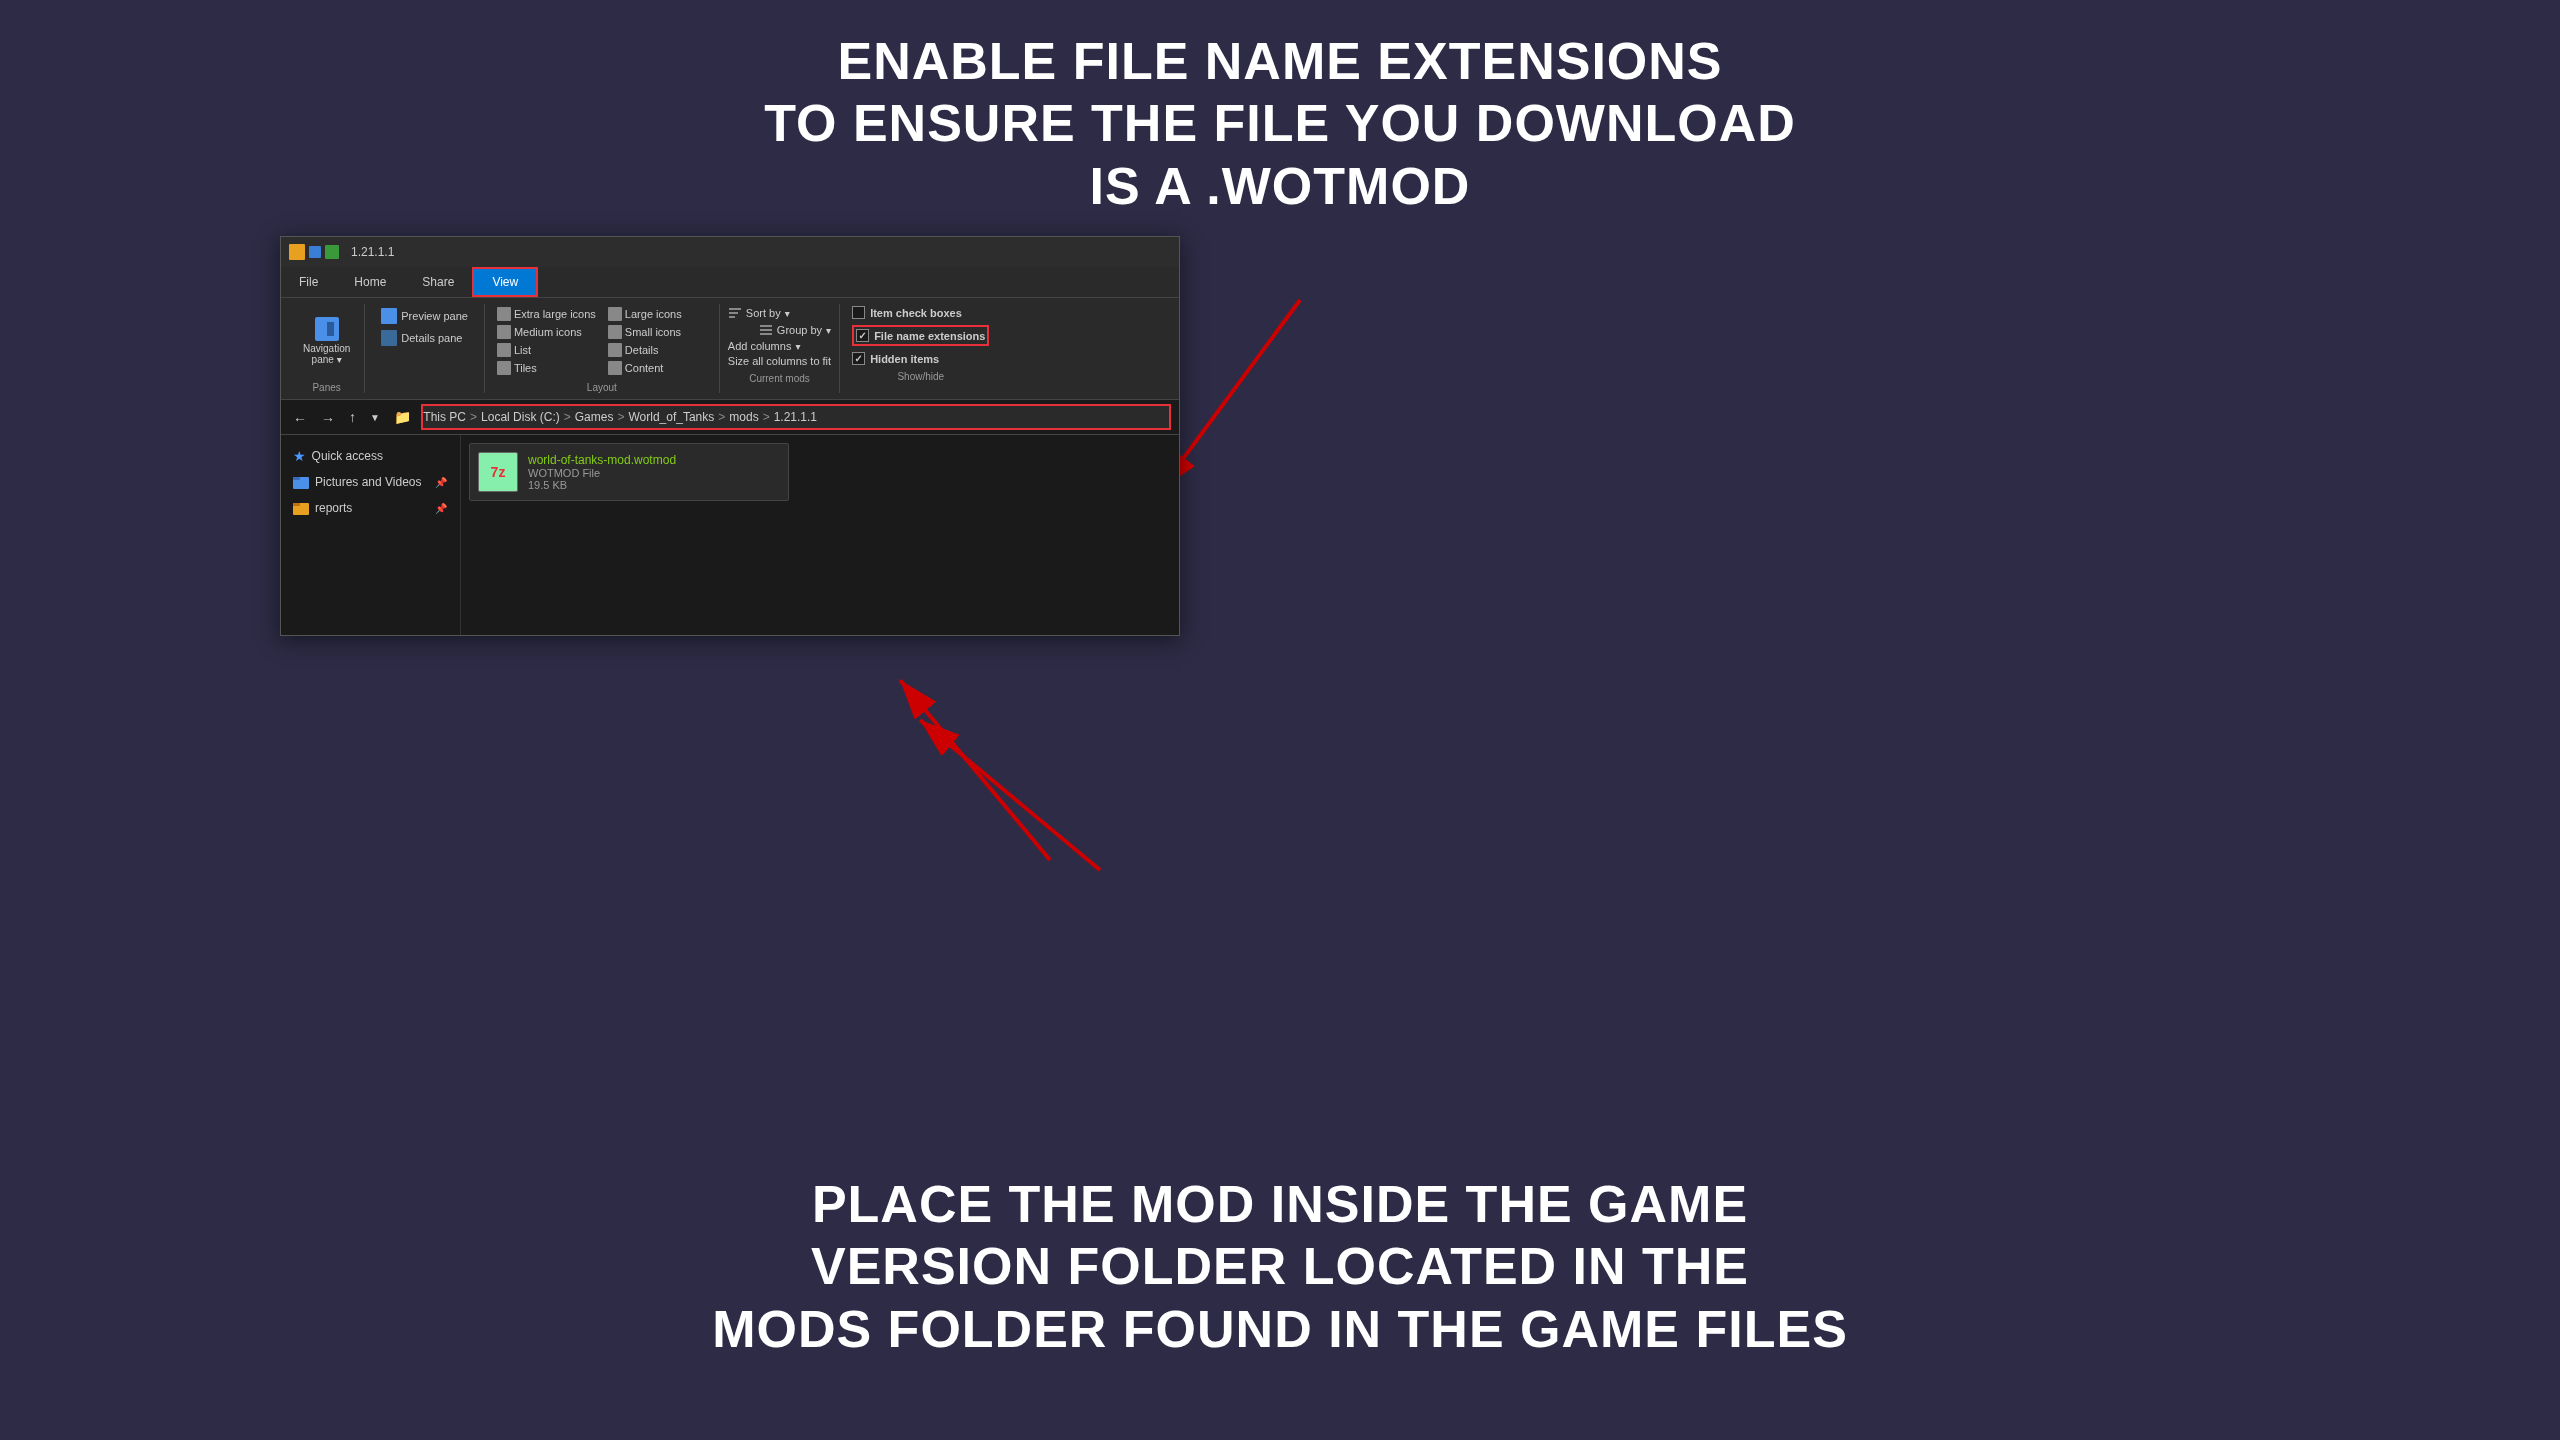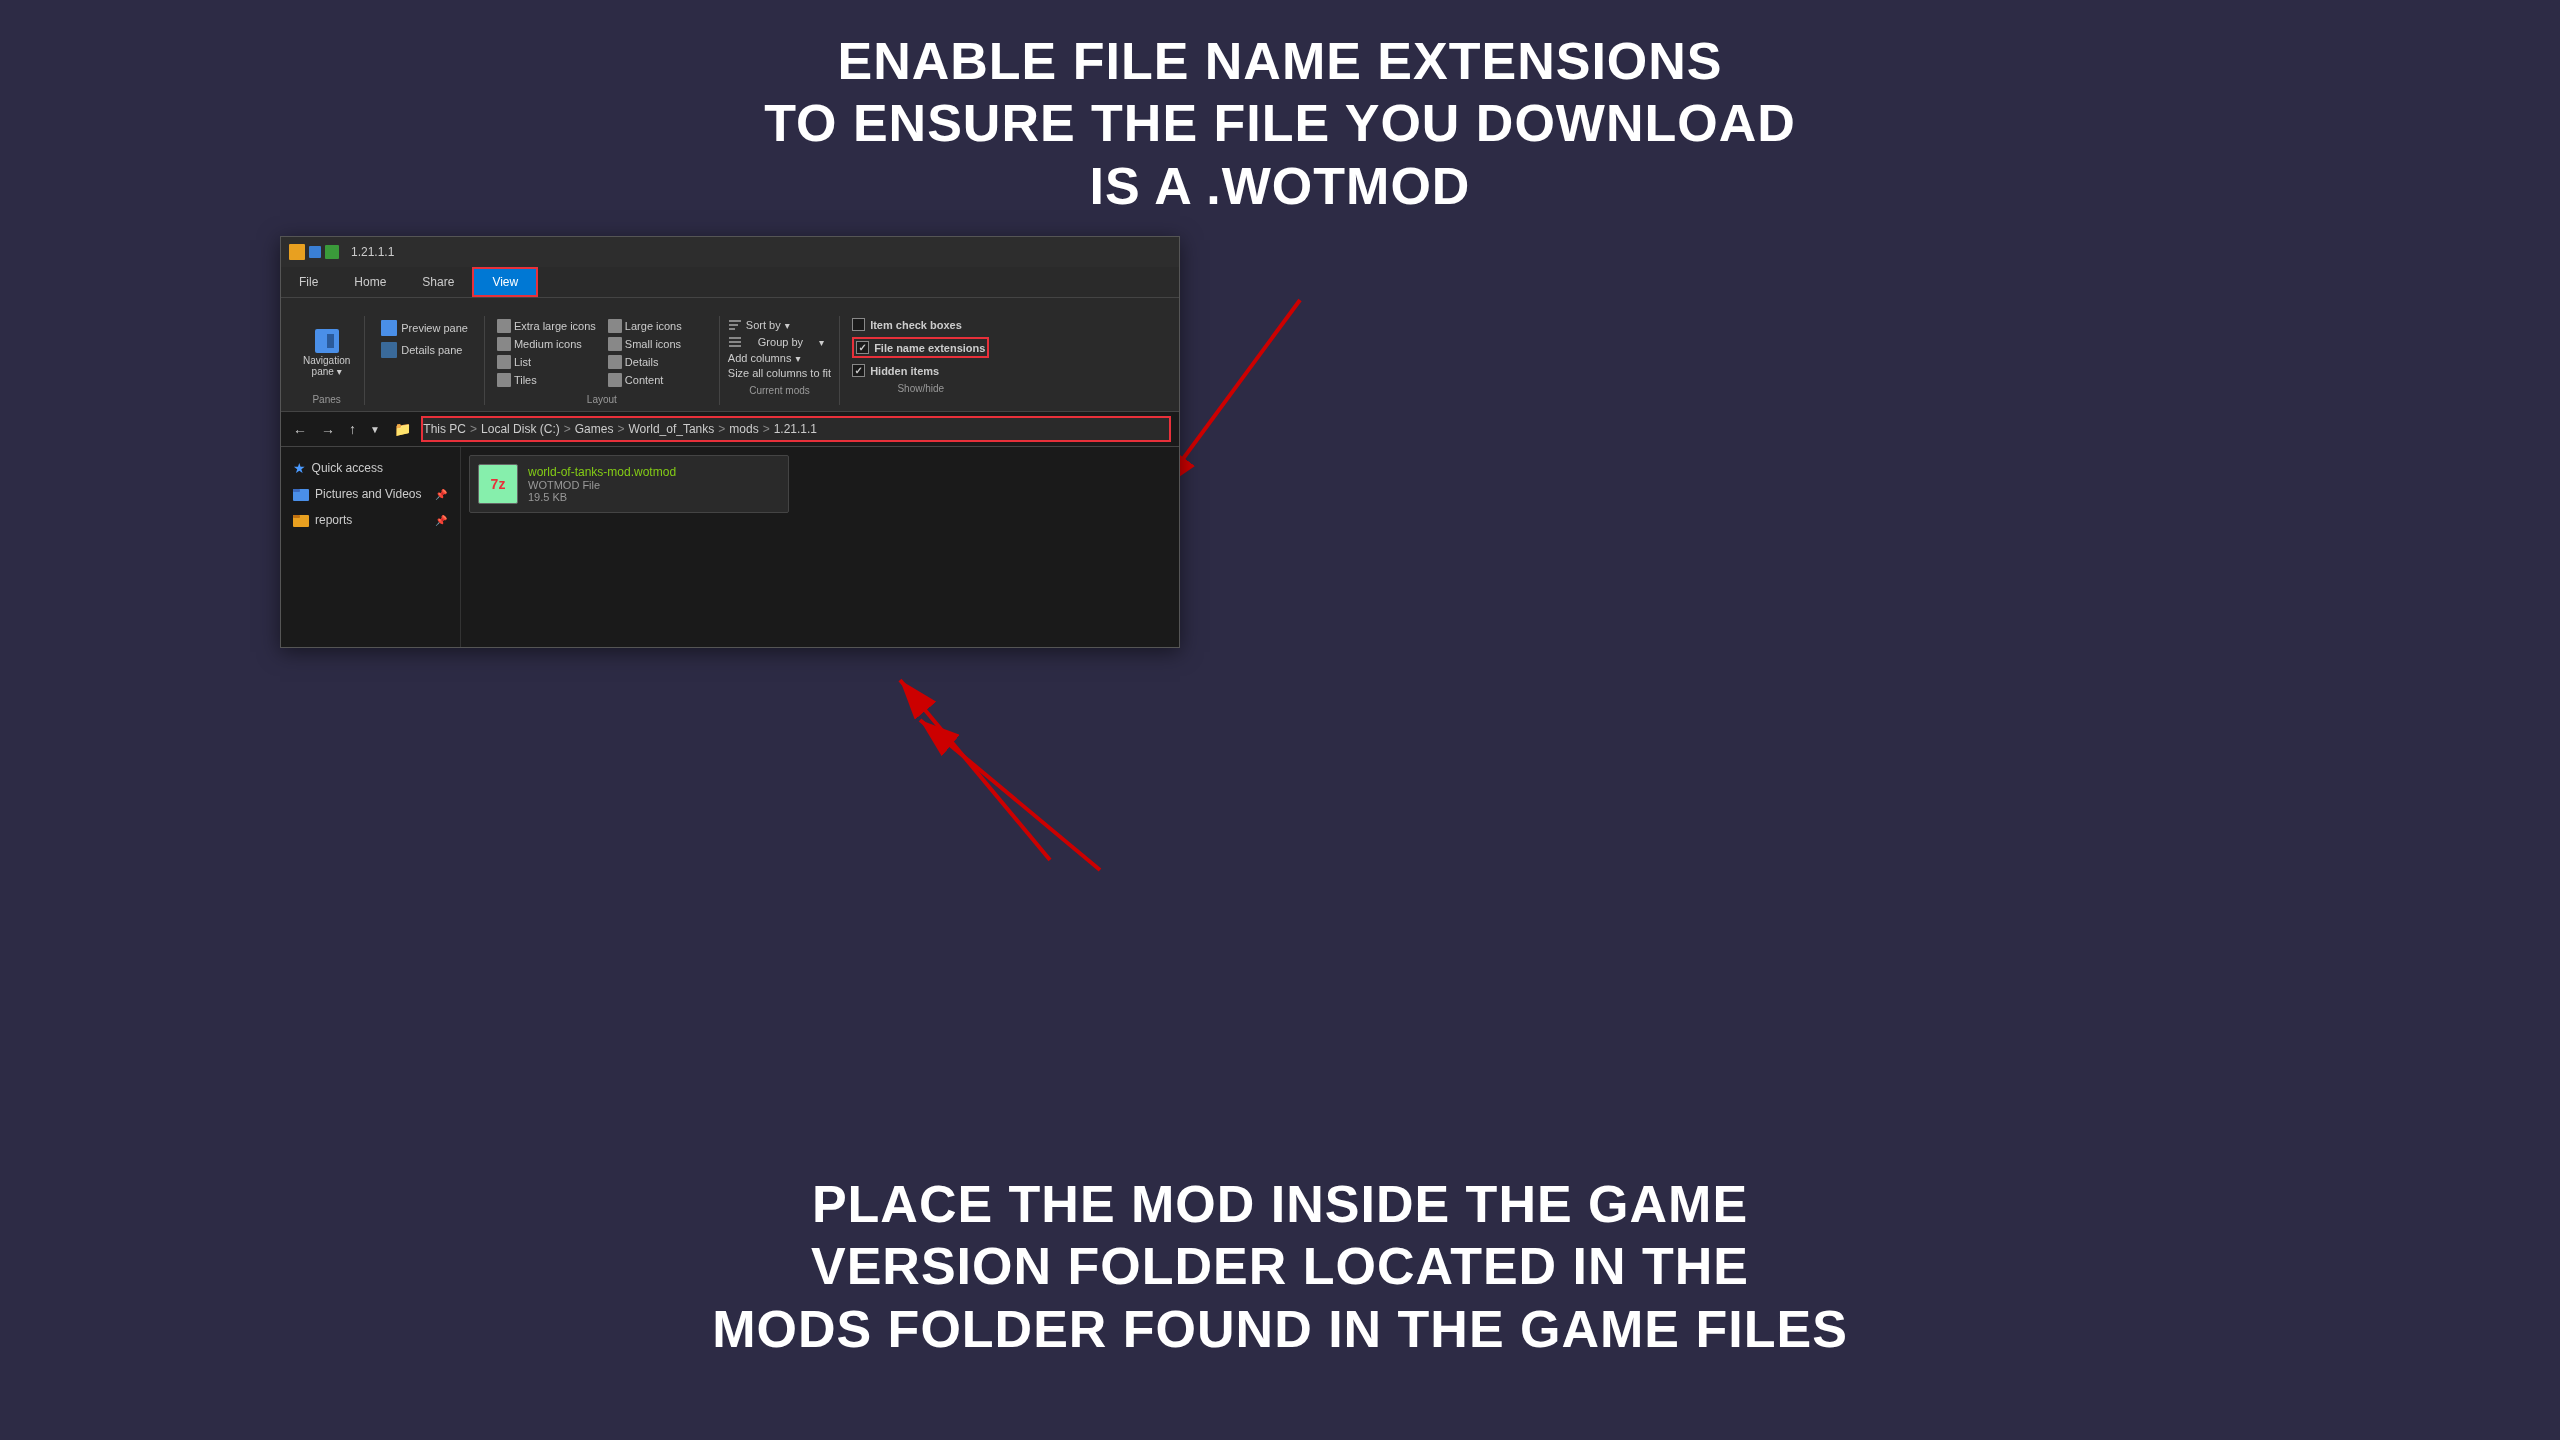--- a/index.html
+++ b/index.html
@@ -130,21 +130,20 @@
       gap: 0px;
       border-bottom: 1px solid #444;
     }
 
     .ribbon-section {
       display: flex;
       flex-direction: column;
       padding: 0 8px;
       border-right: 1px solid #444;
       min-width: fit-content;
-      margin-top: 12px;
     }
     .ribbon-section:last-child { border-right: none; }
 
     .ribbon-section-title {
       font-size: 10px;
       color: #999;
       text-align: center;
       padding-top: 4px;
     }
 
@@ -492,21 +491,21 @@
       <div style="display:flex;flex-direction:column;gap:3px;padding:2px 0;">
         <div style="display:flex;align-items:center;gap:4px;">
           <svg width="14" height="14" viewBox="0 0 14 14">
               <rect x="1" y="2" width="12" height="2" fill="#888"></rect>
               <rect x="1" y="6" width="9" height="2" fill="#888"></rect>
               <rect x="1" y="10" width="6" height="2" fill="#888"></rect>
             </svg>
           <span style="font-size:11px;color:#ccc;">Sort by</span>
           <span style="color:#ccc;font-size:10px;">▾</span>
         </div>
-        <div style="display:flex;align-items:center;gap:16px;">
+        <div style="display:flex;align-items:center;gap:4px;justify-content:flex-end;">
           <svg width="14" height="14" viewBox="0 0 14 14">
               <rect x="1" y="2" width="12" height="2" fill="#888"></rect>
               <rect x="1" y="6" width="12" height="2" fill="#888"></rect>
               <rect x="1" y="10" width="12" height="2" fill="#888"></rect>
             </svg>
           <span style="font-size:11px;color:#ccc;">Group by</span>
           <span style="color:#ccc;font-size:10px;">▾</span>
         </div>
         <div style="display:flex;align-items:center;gap:4px;">
           <span style="font-size:11px;color:#ccc;">Add columns</span>

